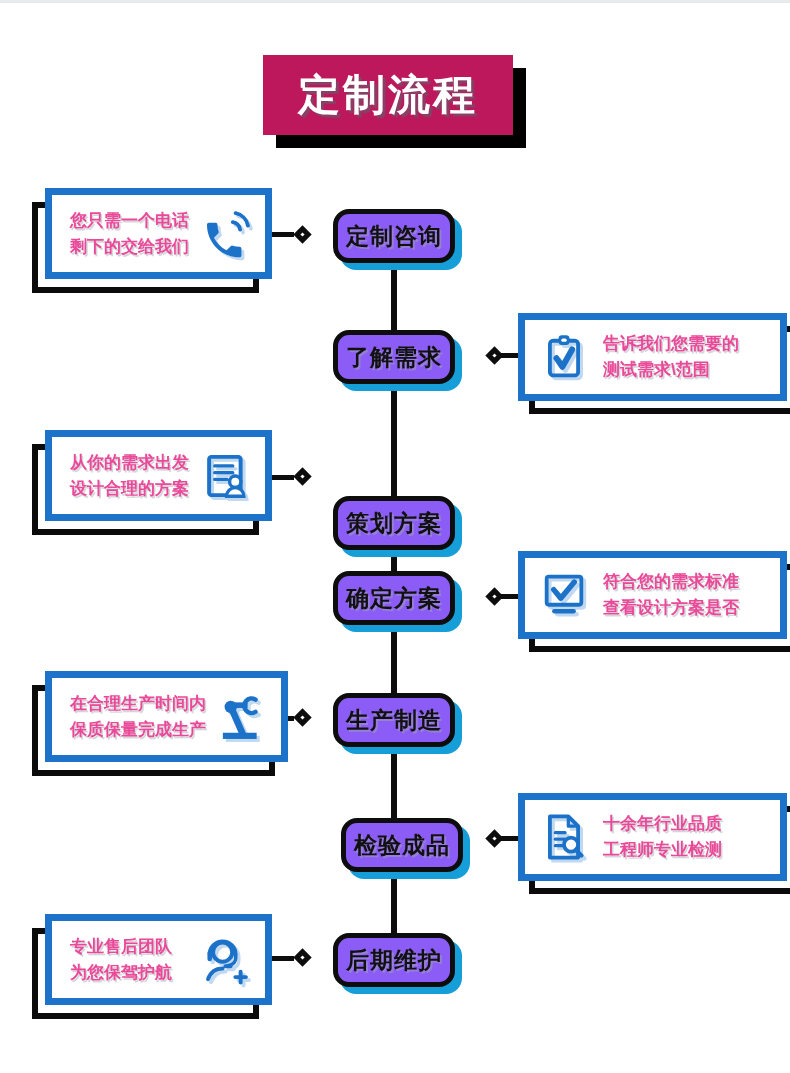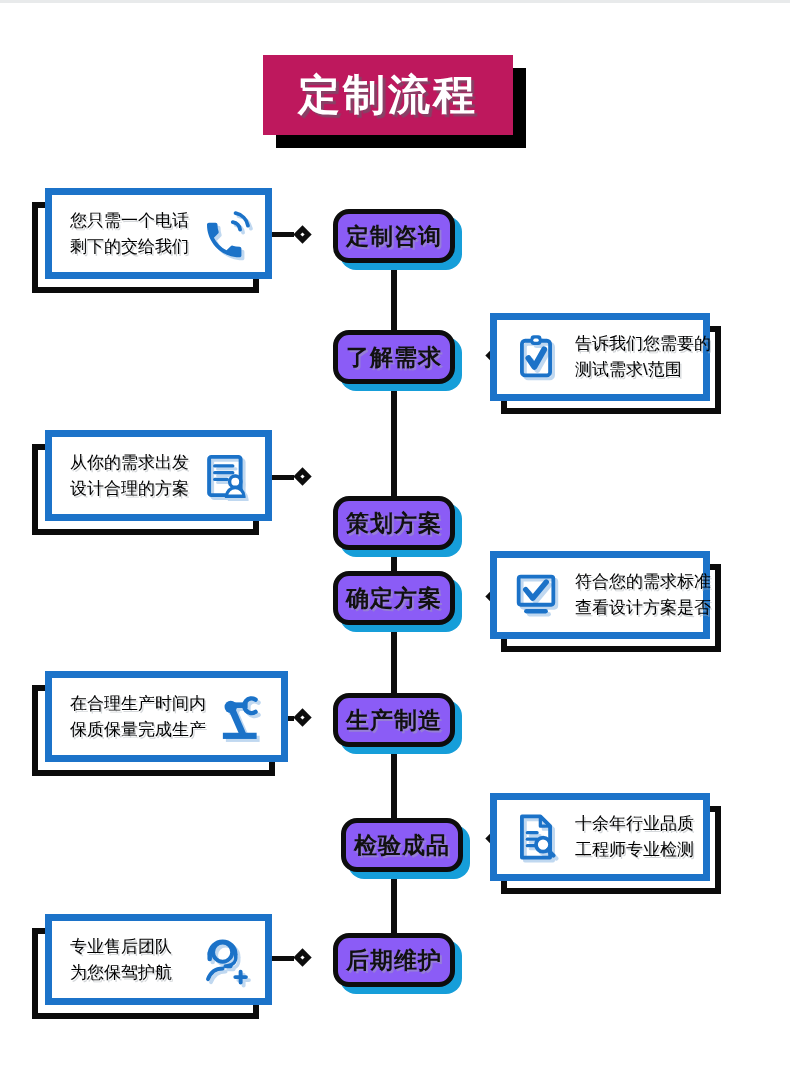--- a/index.html
+++ b/index.html
@@ -45,23 +45,23 @@
     border:6px solid #0b0b0b;background:#ffffff;
   }
   .dbox.left .back{left:-13px;top:14px;}
   .dbox.right .back{left:11px;top:13px;}
   .dbox .front{
     position:absolute;left:0;top:0;width:100%;height:100%;box-sizing:border-box;
     border:7px solid #1c73c9;background:#ffffff;
     display:flex;align-items:center;
   }
   .dbox.left{left:45px;width:227px;height:91px;}
-  .dbox.right{left:490px;width:220px;height:88px;}
+  .dbox.right{left:518px;width:269px;height:88px;}
   .desc{
-    font-size:17px;font-weight:normal;color:#000000;line-height:26px;white-space:nowrap;
+    font-size:17px;font-weight:bold;color:#ec4899;line-height:26px;white-space:nowrap;
     text-shadow:1.5px 1.5px 0 rgba(170,175,182,.5);
   }
   .dbox.left .desc{margin-left:18px;flex:1;}
   .dbox.left .icon-wrap{flex-shrink:0;margin-right:12px;}
   .dbox.right .icon-wrap{flex-shrink:0;margin-left:13px;}
   .dbox.right .desc{margin-left:13px;flex:1;}
   .icon-wrap svg{display:block;filter:drop-shadow(3px 3px 0 rgba(27,114,200,.28));}
 </style>
 </head>
 <body>

